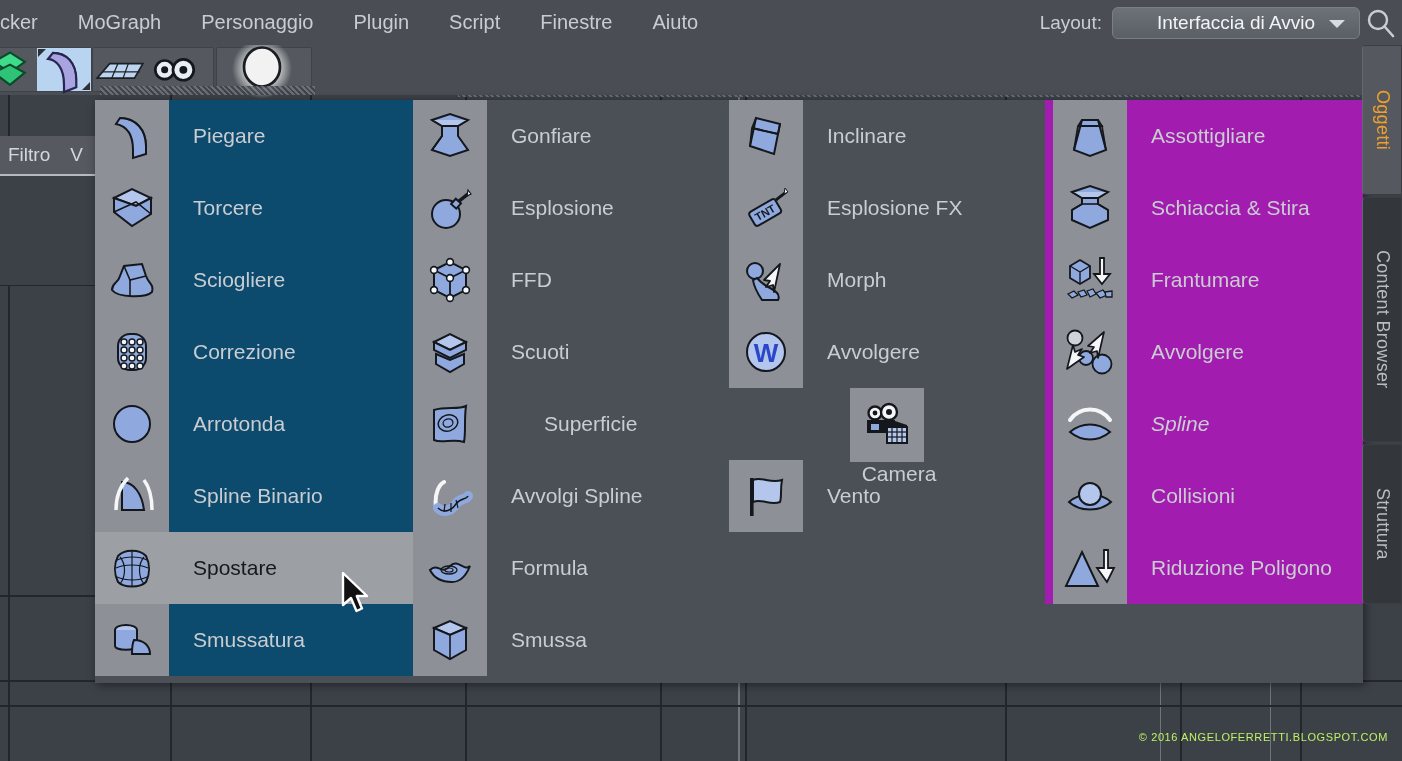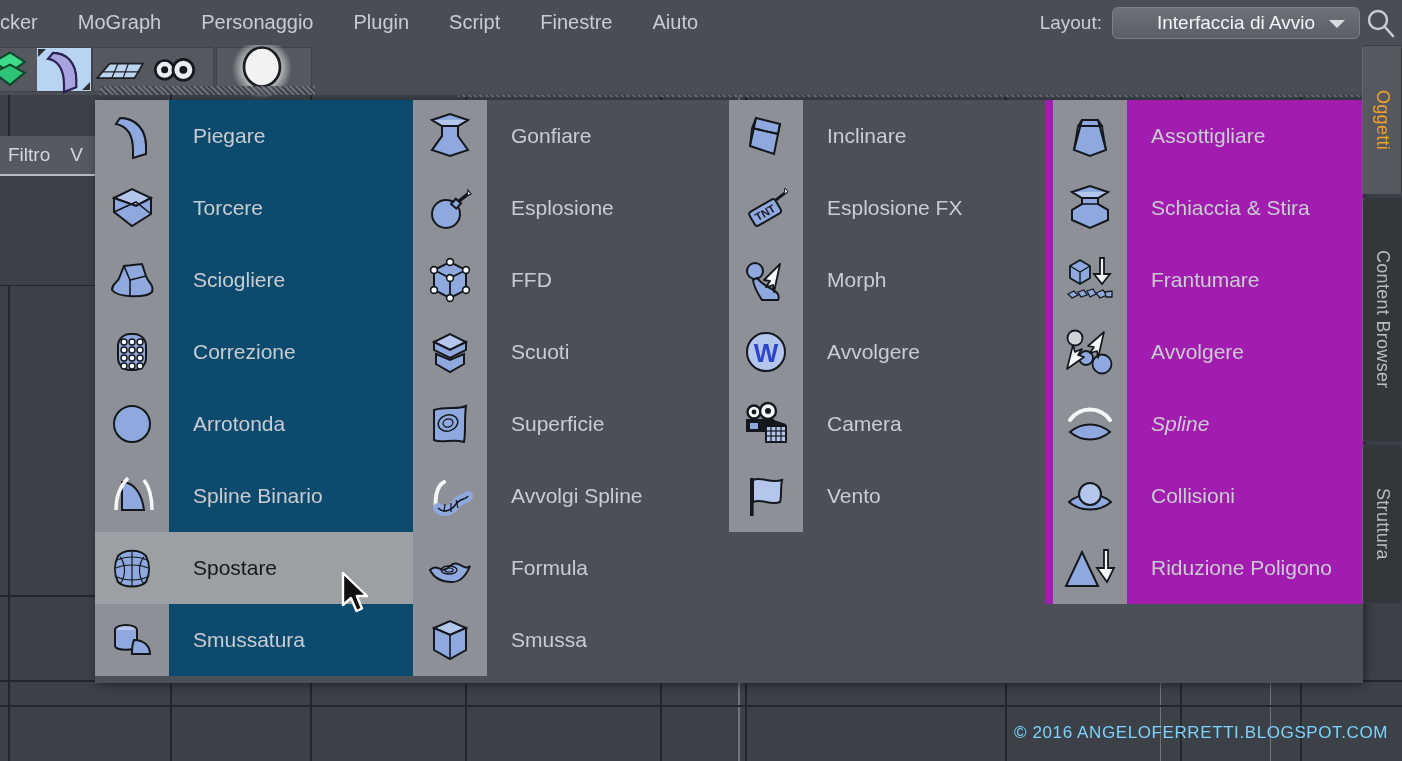--- a/index.html
+++ b/index.html
@@ -157,21 +157,21 @@
     writing-mode:vertical-rl; text-orientation:mixed;
     font-size:18px; color:#b9bdc2; white-space:nowrap; letter-spacing:.3px;
   }
   .rtab.active { background:#55595f; }
   .rtab.active span { color:#f0a02a; }
   .rtab.dark { background:#33363b; }
 
   
   #copyright {
     position:absolute; right:14px; bottom:18px;
-    color:#7dd3fc; font-size:17px; letter-spacing:.6px;
+    color:#bef264; font-size:11px; letter-spacing:.6px;
     z-index:50; white-space:nowrap;
   }
 
   
   #cursor { position:absolute; left:341px; top:572px; z-index:60; pointer-events:none; }
 </style>
 </head>
 <body>
 
 <div id="viewport">
@@ -471,21 +471,21 @@
       <div class="mrow" style="width: 316px;">
         <div class="iconcell">
           <svg viewBox="0 0 52 52">
             <path d="M10 16 L26 8 L42 16 L26 24 Z" fill="#b4c6ec" stroke="#14181d" stroke-width="2"></path>
             <path d="M10 16 L10 24 L26 32 L42 24 L42 16 L26 24 Z" fill="#8fa9de" stroke="#14181d" stroke-width="2"></path>
             <path d="M12 28 L26 34 L40 28 L40 38 L26 46 L12 38 Z" fill="#8fa9de" stroke="#14181d" stroke-width="2"></path>
           </svg>
         </div>
         <span class="mlabel">Scuoti</span>
       </div>
-      <div class="mrow" style="width: 316px;">
+      <div class="mrow" style="width: 316px; gap: 33px;">
         <div class="iconcell">
           <svg viewBox="0 0 52 52">
             <path d="M10 12 C22 8 34 12 42 8 C40 22 42 34 40 44 C28 40 18 46 10 42 Z" fill="#8fa9de" stroke="#14181d" stroke-width="2"></path>
             <ellipse cx="24" cy="25" rx="10" ry="8" fill="none" stroke="#14181d" stroke-width="1.5" transform="rotate(-18 24 25)"></ellipse>
             <ellipse cx="24" cy="25" rx="5" ry="4" fill="none" stroke="#14181d" stroke-width="1.3" transform="rotate(-18 24 25)"></ellipse>
           </svg>
         </div>
         <span class="mlabel">Superficie</span>
       </div>
       <div class="mrow" style="width: 316px;">
@@ -560,21 +560,21 @@
       </div>
       <div class="mrow" style="width: 316px;">
         <div class="iconcell">
           <svg viewBox="0 0 52 52">
             <circle cx="26" cy="26" r="19" fill="#b4c6ec" stroke="#14181d" stroke-width="2"></circle>
             <text x="26" y="36" font-size="26" font-weight="bold" font-family="Liberation Sans, sans-serif" fill="#2b47c9" text-anchor="middle">W</text>
           </svg>
         </div>
         <span class="mlabel">Avvolgere</span>
       </div>
-      <div class="mrow" style="width: 316px;">
+      <div class="mrow" style="width: 316px; flex-direction: column;">
         <div class="iconcell">
           <svg viewBox="0 0 52 52">
             <circle cx="14" cy="14" r="6.5" fill="#f4f6f8" stroke="#14181d" stroke-width="2.4"></circle>
             <circle cx="14" cy="14" r="2.4" fill="#14181d"></circle>
             <circle cx="28" cy="13" r="8" fill="#f4f6f8" stroke="#14181d" stroke-width="2.4"></circle>
             <circle cx="28" cy="13" r="3" fill="#14181d"></circle>
             <path d="M6 21 L34 21 L34 34 L6 34 Z" fill="#14181d"></path>
             <rect x="10" y="25" width="8" height="6" fill="#8fa9de"></rect>
             <path d="M34 22 L46 26 L46 38 L34 34 Z" fill="#14181d"></path>
             <rect x="26" y="28" width="20" height="16" fill="#b4c6ec" stroke="#14181d" stroke-width="2"></rect>

